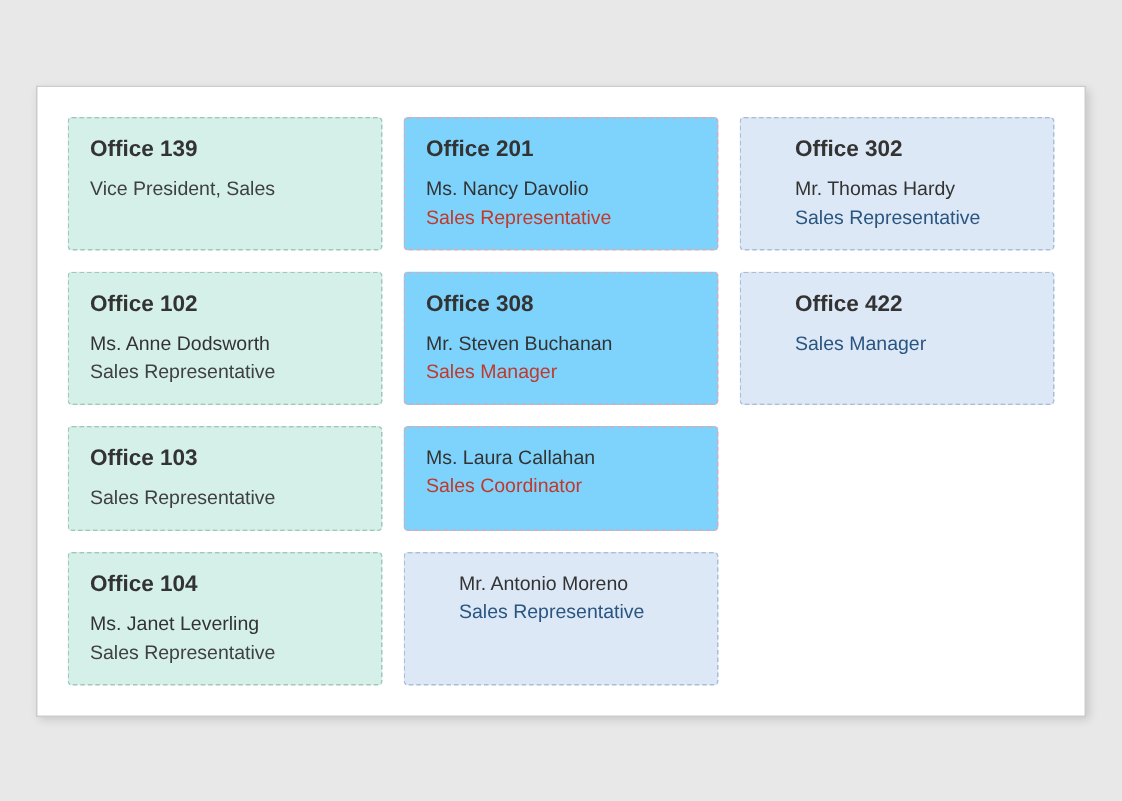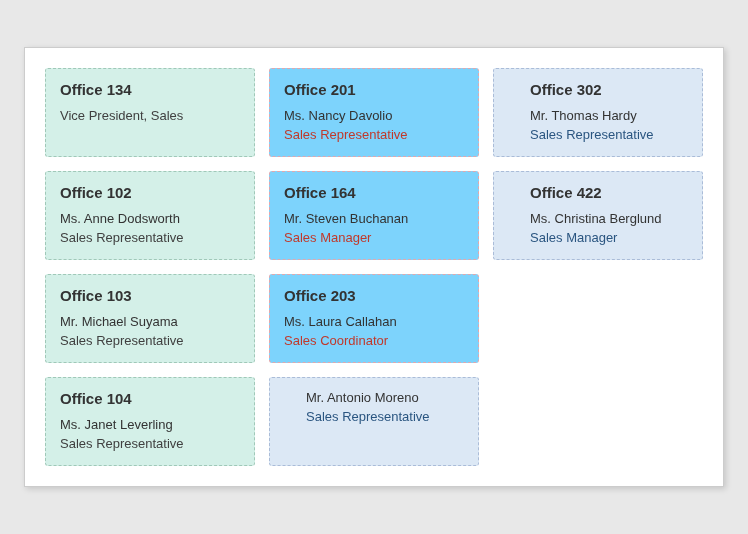--- a/index.html
+++ b/index.html
@@ -81,55 +81,52 @@
     .office-card.blue .office-role {
       color: #2a5580;
     }
   </style>
 </head>
 <body>
 
 <div class="page-container">
   <div class="grid" id="office-grid">
   <div class="office-card green">
-        <div class="office-title">Office 134</div>
+        <div class="office-title">Office 139</div>
         <div class="office-role">Vice President, Sales</div>
       </div>
       <div class="office-card pink">
         <div class="office-title">Office 201</div>
         <div class="office-person">Ms. Nancy Davolio</div>
         <div class="office-role">Sales Representative</div>
       </div>
       <div class="office-card blue">
         <div class="office-title">Office 302</div>
         <div class="office-person">Mr. Thomas Hardy</div>
         <div class="office-role">Sales Representative</div>
       </div>
       <div class="office-card green">
         <div class="office-title">Office 102</div>
         <div class="office-person">Ms. Anne Dodsworth</div>
         <div class="office-role">Sales Representative</div>
       </div>
       <div class="office-card pink">
-        <div class="office-title">Office 164</div>
+        <div class="office-title">Office 308</div>
         <div class="office-person">Mr. Steven Buchanan</div>
         <div class="office-role">Sales Manager</div>
       </div>
       <div class="office-card blue">
         <div class="office-title">Office 422</div>
-        <div class="office-person">Ms. Christina Berglund</div>
         <div class="office-role">Sales Manager</div>
       </div>
       <div class="office-card green">
         <div class="office-title">Office 103</div>
-        <div class="office-person">Mr. Michael Suyama</div>
         <div class="office-role">Sales Representative</div>
       </div>
       <div class="office-card pink">
-        <div class="office-title">Office 203</div>
         <div class="office-person">Ms. Laura Callahan</div>
         <div class="office-role">Sales Coordinator</div>
       </div>
       <div class="office-card empty"></div>
       <div class="office-card green">
         <div class="office-title">Office 104</div>
         <div class="office-person">Ms. Janet Leverling</div>
         <div class="office-role">Sales Representative</div>
       </div>
       <div class="office-card blue">

